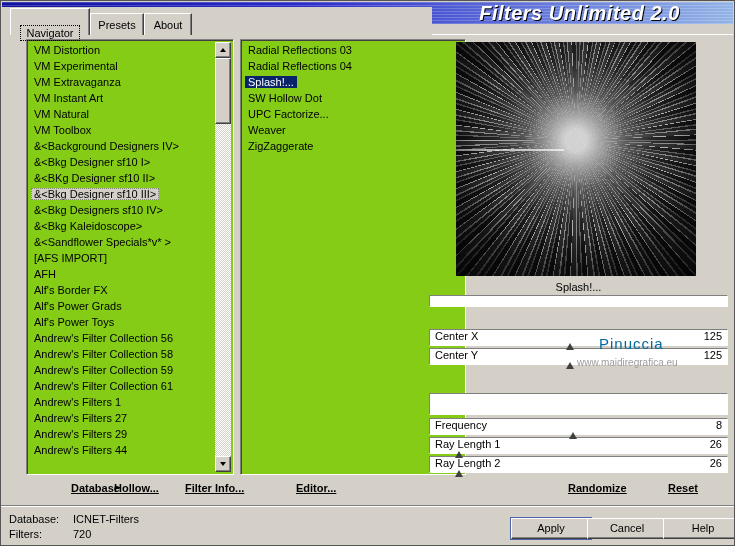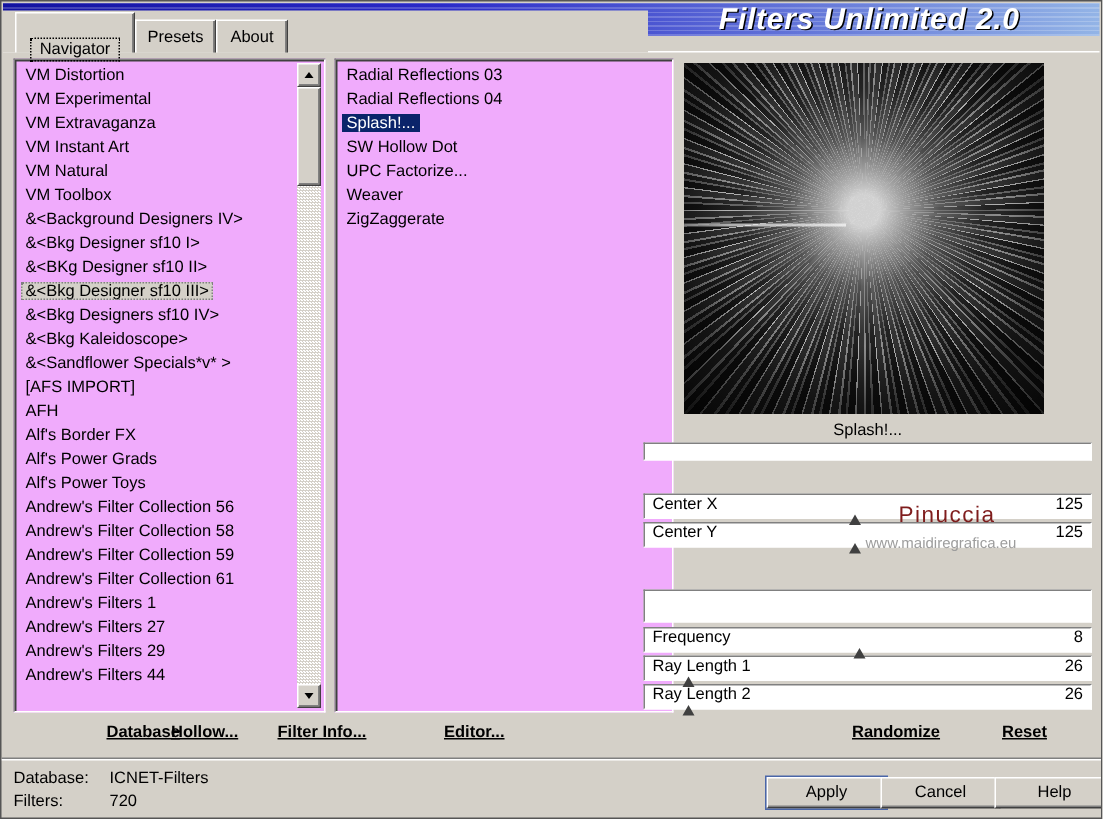--- a/index.html
+++ b/index.html
@@ -22,23 +22,23 @@
   .tab-strip{position:absolute;left:1px;top:6px;width:430px;height:28px;background:#d4d0c8;z-index:3;}
   .tab{position:absolute;background:#d4d0c8;display:flex;align-items:center;justify-content:center;
     border-top:1px solid #fff;border-left:1px solid #fff;border-right:1px solid #404040;
     box-shadow:inset -1px 0 0 #808080;}
   .tab-active{left:8px;top:1px;width:80px;height:27px;z-index:2;}
   .tab-active .focus{border:1px dotted #000;padding:1px 5px;margin-top:21px;}
   .tab-b{left:88px;top:6px;width:54px;height:22px;}
   .tab-c{left:142px;top:6px;width:48px;height:22px;}
   .page-top-line{position:absolute;left:1px;top:33px;right:1px;height:1px;background:#fff;}
   
-  .listbox{position:absolute;background:#f0abfc;
+  .listbox{position:absolute;background:#84cc16;
     border:1px solid;border-color:#808080 #fff #fff #808080;
-    box-shadow:inset 1px 1px 0 #404040;}
+    box-shadow:inset 1px 1px 0 #404040;margin-left:17px;}
   .list-inner{position:absolute;overflow:hidden;}
   .list-item{height:16px;line-height:16px;white-space:nowrap;padding-left:2px;}
   .list-item span{padding:0 3px;}
   .hl-inactive{background:#d4d0c8;outline:1px dotted #808080;outline-offset:-1px;}
   .hl-active{background:#0a246a;color:#fff;}
   
   .vscroll{position:absolute;top:2px;right:2px;bottom:2px;width:16px;
     background:repeating-conic-gradient(#ffffff 0% 25%, #d4d0c8 0% 50%) 0 0/2px 2px;}
   .sbtn{position:absolute;left:0;width:16px;height:16px;background:#d4d0c8;
     border:1px solid;border-color:#fff #404040 #404040 #fff;
@@ -65,21 +65,21 @@
   .param-group{position:absolute;left:428px;width:299px;}
   .pg-top{top:328px;} .pg-bottom{top:417px;}
   .param-row{position:relative;height:19px;}
   .param-bar{height:17px;background:#fff;display:flex;justify-content:space-between;
     padding:0 5px;border:1px solid;border-color:#808080 #fff #fff #808080;}
   .param-thumb{position:absolute;top:14px;width:0;height:0;z-index:2;
     border-left:4px solid transparent;border-right:4px solid transparent;border-bottom:7px solid #404040;}
   .mid-panel{position:absolute;left:428px;top:392px;width:299px;height:22px;background:#fff;
     border:1px solid;border-color:#808080 #fff #fff #808080;}
   
-  .wm1{position:absolute;left:598px;top:334px;font-size:15px;color:#7f1d1d;letter-spacing:1px;z-index:5;}
+  .wm1{position:absolute;left:598px;top:334px;font-size:15px;color:#0369a1;letter-spacing:1px;z-index:5;}
   .wm2{position:absolute;left:576px;top:356px;font-size:10px;color:#9d9d9d;z-index:5;}
   
   .tool{position:absolute;top:481px;font-weight:bold;text-decoration:underline;}
   
   .divider{position:absolute;left:0;right:0;top:504px;height:0;
     border-top:1px solid #808080;border-bottom:1px solid #fff;}
   
   .stat{position:absolute;left:8px;}
   .stat-val{position:absolute;left:72px;}
   

